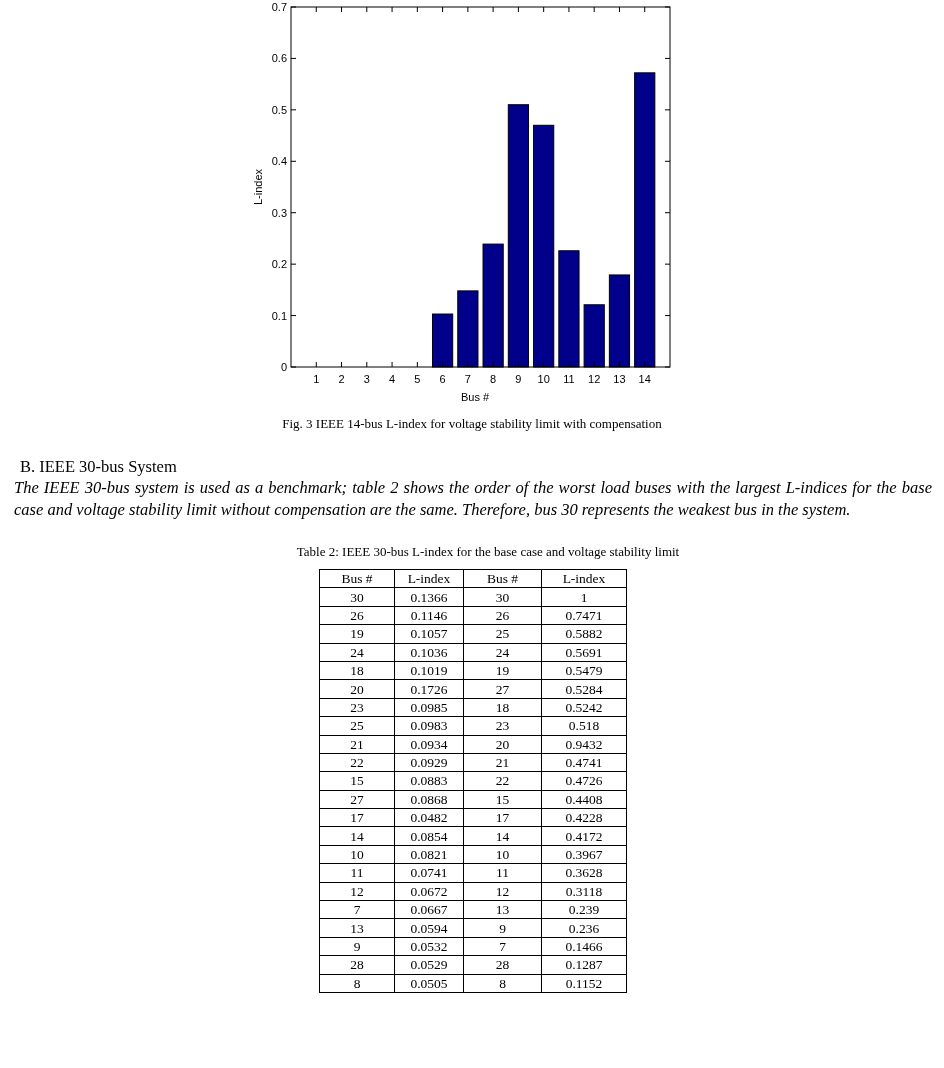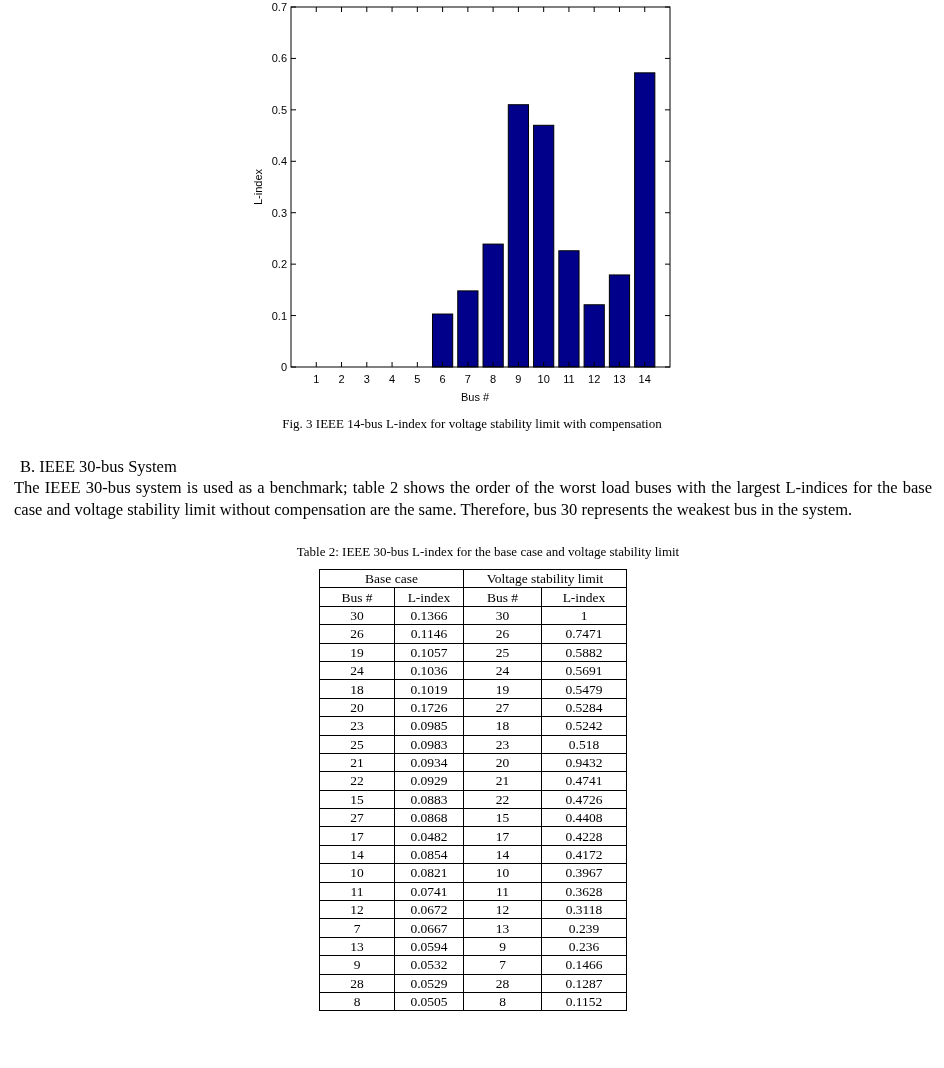--- a/index.html
+++ b/index.html
@@ -2,21 +2,21 @@
 <html><head>
 <meta charset="utf-8">
 <style>
   html, body { margin:0; padding:0; background:#fff; }
   body { width:944px; height:1068px; position:relative; overflow:hidden; font-family:"Liberation Serif", serif; color:#000; }
   #chart { position:absolute; left:0; top:0; width:944px; height:410px; }
   #chart text { font-family:"Liberation Sans", sans-serif; font-size:11px; fill:#000; }
   .caption { position:absolute; left:0; width:944px; text-align:center; font-size:13px; }
   #fig-caption { top:416px; }
   #section-heading { position:absolute; left:2px; top:457px; font-size:16.5px; font-weight:normal;margin-left:18px; }
-  #body-para { position:absolute; left:14px; top:477px; width:918px; font-size:16.5px; line-height:21.5px; text-align:justify; }
+  #body-para { position:absolute; left:14px; top:477px; width:918px; font-size:16.5px; line-height:21.5px; text-align:justify;font-style:italic; }
   #table-caption { top:544px;margin-left:16px; }
   table { position:absolute; left:319px; top:569px; border-collapse:collapse; font-size:13.5px; }
   td, th { border:1px solid #000; text-align:center; padding:0; font-weight:normal; height:17.4px; line-height:17px; }
   col.c1 { width:75px; } col.c2 { width:69px; } col.c3 { width:78px; } col.c4 { width:85px; }
 </style>
 </head>
 <body>
 
 <svg id="chart" xmlns="http://www.w3.org/2000/svg">
   <g id="bars">
@@ -114,24 +114,20 @@
 
 <table>
   <colgroup>
       <col class="c1">
       <col class="c2">
       <col class="c3">
       <col class="c4">
     </colgroup>
   <thead>
     <tr>
-      <th colspan="2">Base case</th>
-      <th colspan="2">Voltage stability limit</th>
-    </tr>
-    <tr>
       <th>Bus #</th>
       <th>L-index</th>
       <th>Bus #</th>
       <th>L-index</th>
     </tr>
   </thead>
   <tbody id="tbody">
       <tr>
         <td>30</td>
         <td>0.1366</td>

